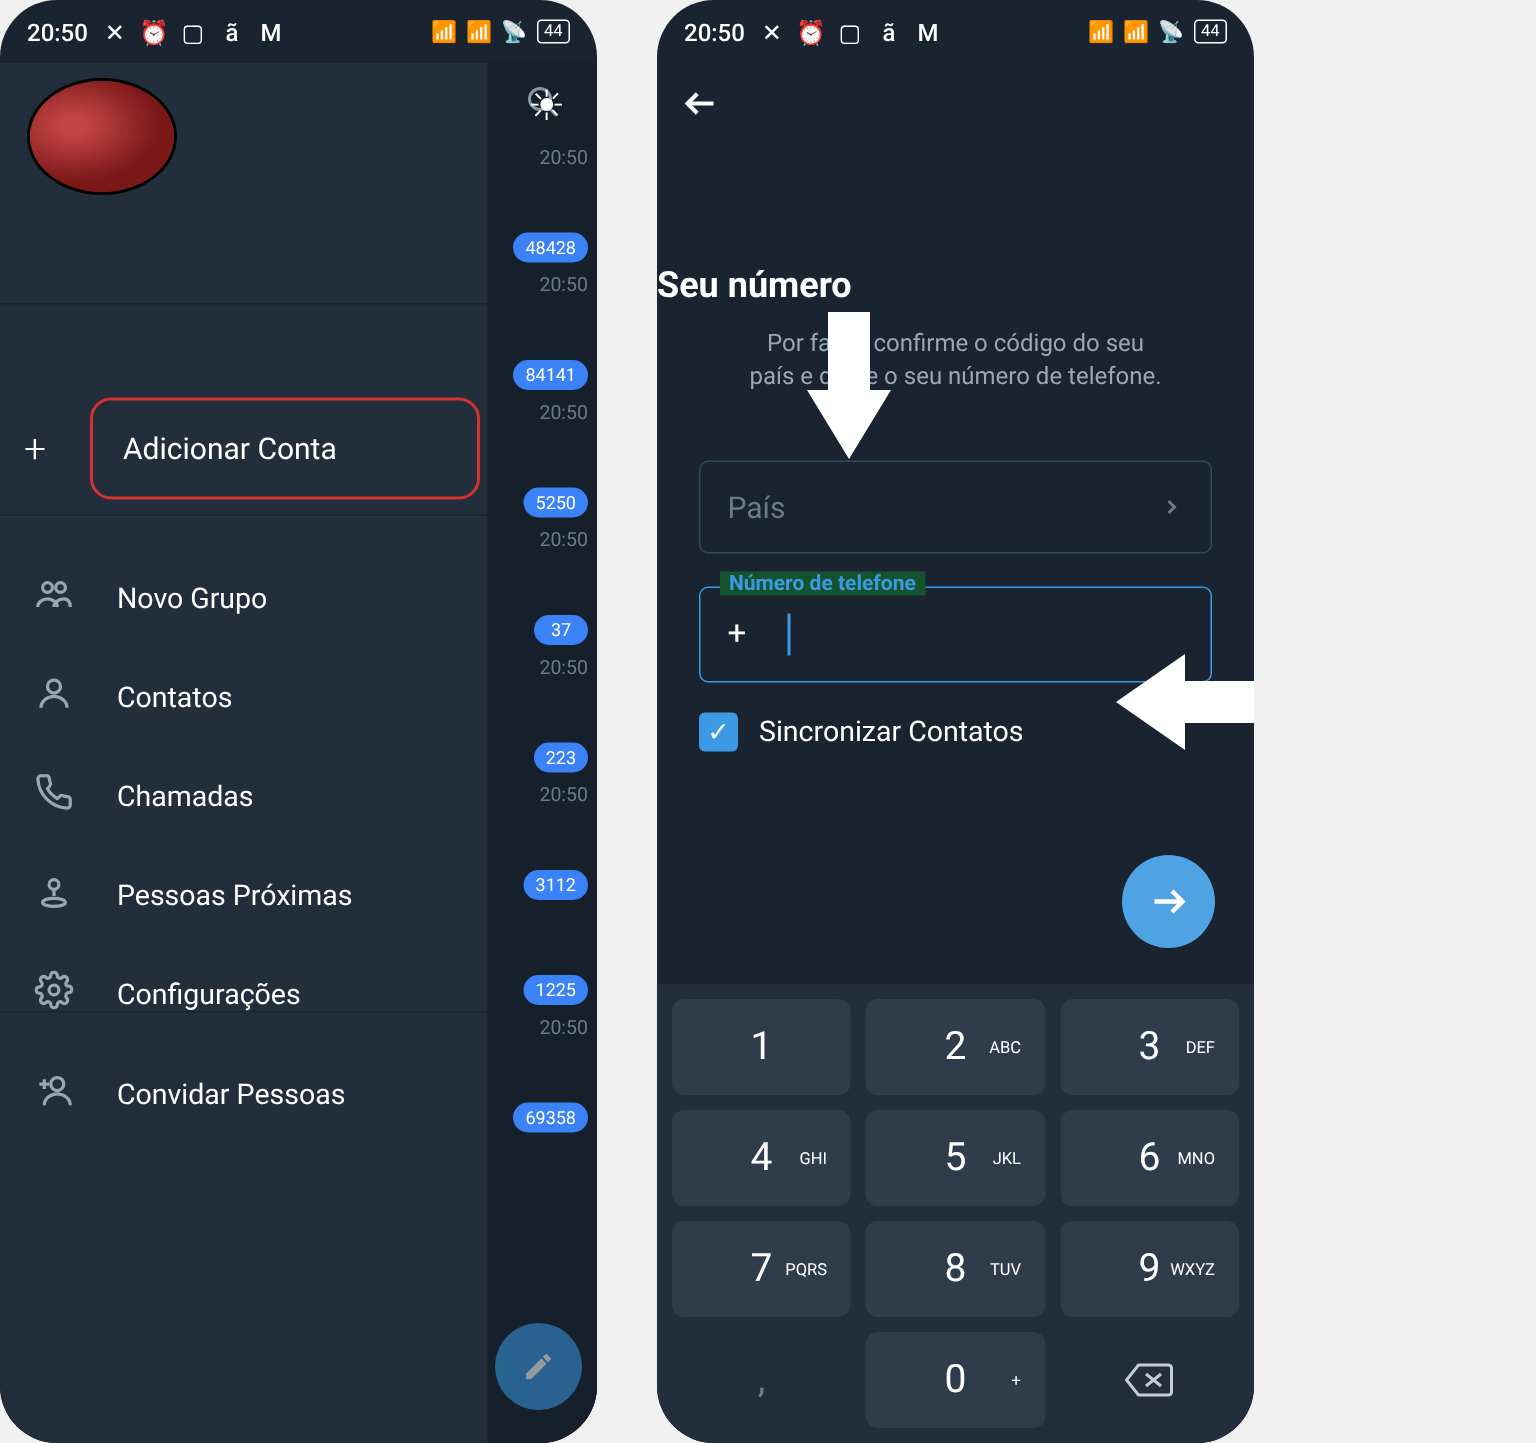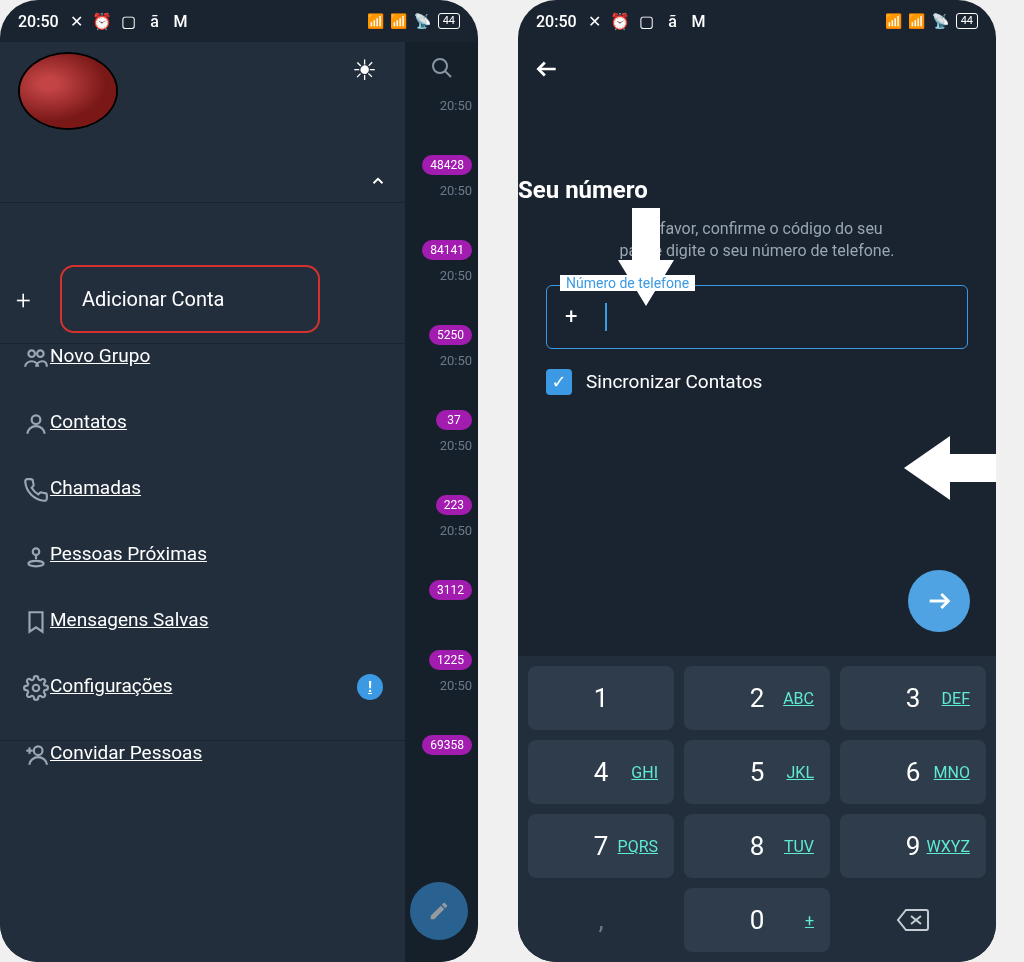--- a/index.html
+++ b/index.html
@@ -6,21 +6,21 @@
   body {
     background: #f0f0f0;
     font-family: -apple-system, Roboto, Arial, sans-serif;
     display: flex;
     gap: 40px;
     padding: 0;
     width: 1024px;
     height: 962px;
   }
   .phone {
-    width: 478px;
+    width: 398px;
     height: 962px;
     background: #1a2430;
     border-radius: 38px;
     overflow: hidden;
     position: relative;
   }
   .phone-right { background: #1a2430; }
 
   
   .status-bar {
@@ -92,42 +92,42 @@
   }
   .plus-outside {
     position:absolute; left:-46px; top:18px; color:#fff; font-size:26px; font-weight:300;
   }
 
   .divider { height:1px; background:#1a2430; }
 
   .menu-item {
     height: 66px;
     display:flex;
-    align-items:flex-start;
+    align-items:flex-end;
+    gap: 28px;
     padding: 0 22px;
     color:#fff;
     font-size:19px;
-    text-decoration:underline;
   }
   .menu-item .icon { width:28px; height:28px; display:flex; align-items:center; justify-content:center; color:#9aa6b2; }
   .menu-badge {
     width:26px; height:26px; border-radius:50%; background:#3b9ae3; color:#fff;
     display:flex; align-items:center; justify-content:center; font-size:15px; font-weight:bold;
     margin-left:auto;
   }
 
   
   .chat-strip {
     position:absolute; right:0; top:42px; bottom:0; width:73px;
     background:#16202b;
     display:flex; flex-direction:column;
   }
   .chat-cell { flex:0 0 66px; display:flex; flex-direction:column; align-items:flex-end; justify-content:center; padding:4px 6px; gap:6px; }
   .chat-time { color:#6b7a8a; font-size:13px; }
-  .chat-badge { background:#a21caf; color:#fff; font-size:12px; border-radius:12px; padding:3px 8px; min-width:36px; text-align:center;margin-top:36px;}
+  .chat-badge { background:#3b82f6; color:#fff; font-size:12px; border-radius:12px; padding:3px 8px; min-width:36px; text-align:center;margin-top:36px;}
   .search-row { height:52px; display:flex; align-items:center; justify-content:center; }
   .search-row .icon { color:#8a96a3; }
   .fab {
     position:absolute; right:10px; bottom:22px;
     width:58px; height:58px; border-radius:50%; background:#3b9ae3;
     display:flex; align-items:center; justify-content:center; color:#fff; font-size:24px;
     opacity:0.55;
   }
 
   
@@ -135,22 +135,22 @@
   .rp-title { color:#fff; font-size:24px; margin-top:80px; }
   .rp-sub { text-align:center; color:#9aa6b2; font-size:16px; line-height:1.4; margin:14px auto 0; width:280px; }
   .field-wrap { margin:44px 28px 0; position:relative; }
   .country-field {
     border:1.5px solid #2d4a5e; border-radius:6px; height:62px;
     display:flex; align-items:center; justify-content:space-between;
     padding:0 18px; color:#6b7a8a; font-size:20px;
   }
   .phone-field-wrap { margin:22px 28px 0; position:relative; }
   .phone-legend {
-    position:absolute; top:-10px; left:14px; background:#ffffff;
-    color:#3b9ae3; font-size:14px; padding:0 6px;
+    position:absolute; top:-10px; left:14px; background:#14532d;
+    color:#3b9ae3; font-size:14px; padding:0 6px;font-weight:bold;
   }
   .phone-field {
     border:1.5px solid #3b9ae3; border-radius:6px; height:64px;
     display:flex; align-items:center; padding:0 18px; color:#fff; font-size:22px; gap:28px;
   }
   .phone-cursor { width:2px; height:28px; background:#3b9ae3; }
   .sync-row { margin:20px 28px 0; display:flex; align-items:center; gap:14px; color:#fff; font-size:19px;}
   .checkbox { width:26px; height:26px; border-radius:4px; background:#3b9ae3; display:flex; align-items:center; justify-content:center; color:#fff; font-size:18px;}
   .next-fab {
     position:absolute; right:26px; top:570px;
@@ -178,21 +178,21 @@
     padding:10px;
   }
   .key {
     background:#2f3c4b;
     border-radius:8px;
     height:64px;
     display:flex; align-items:center; justify-content:center;
     color:#fff; position:relative;
   }
   .key .num { font-size:26px; font-weight:400; }
-  .key .let { font-size:16px; color:#5eead4; position:absolute; right:16px;text-decoration:underline; }
+  .key .let { font-size:11px; color:#ffffff; position:absolute; right:16px; }
   .key.flat { background:transparent; }
 
   svg { display:block; }
 </style>
 </head>
 <body>
 
 <div class="phone">
 
   <div class="status-bar">
@@ -314,28 +314,20 @@
     </div>
     <div class="menu-item">
       <span class="icon">
         <svg width="26" height="26" viewBox="0 0 24 24" fill="none" stroke="#9aa6b2" stroke-width="2">
             <circle cx="12" cy="8" r="3"></circle>
             <path d="M12 11v4"></path>
             <ellipse cx="12" cy="19" rx="7" ry="2.5"></ellipse>
           </svg>
       </span>
       <span>Pessoas Próximas</span>
-    </div>
-    <div class="menu-item">
-      <span class="icon">
-        <svg width="26" height="26" viewBox="0 0 24 24" fill="none" stroke="#9aa6b2" stroke-width="2">
-            <path d="M6 3h12v18l-6-4-6 4V3z"></path>
-          </svg>
-      </span>
-      <span>Mensagens Salvas</span>
     </div>
     <div class="menu-item">
       <span class="icon">
         <svg width="26" height="26" viewBox="0 0 24 24" fill="none" stroke="#9aa6b2" stroke-width="2">
             <circle cx="12" cy="12" r="3"></circle>
             <path d="M19.4 15a1.7 1.7 0 0 0 .34 1.87l.06.06a2 2 0 1 1-2.83 2.83l-.06-.06a1.7 1.7 0 0 0-1.87-.34 1.7 1.7 0 0 0-1 1.56V21a2 2 0 1 1-4 0v-.09a1.7 1.7 0 0 0-1-1.56 1.7 1.7 0 0 0-1.87.34l-.06.06a2 2 0 1 1-2.83-2.83l.06-.06A1.7 1.7 0 0 0 4.6 15a1.7 1.7 0 0 0-1.56-1H3a2 2 0 1 1 0-4h.09a1.7 1.7 0 0 0 1.56-1 1.7 1.7 0 0 0-.34-1.87l-.06-.06a2 2 0 1 1 2.83-2.83l.06.06A1.7 1.7 0 0 0 9 4.6a1.7 1.7 0 0 0 1-1.56V3a2 2 0 1 1 4 0v.09a1.7 1.7 0 0 0 1 1.56 1.7 1.7 0 0 0 1.87-.34l.06-.06a2 2 0 1 1 2.83 2.83l-.06.06A1.7 1.7 0 0 0 19.4 9c.14.34.46.59.83.66H21a2 2 0 1 1 0 4h-.09a1.7 1.7 0 0 0-1.51 1z"></path>
           </svg>
       </span>
       <span>Configurações</span>
       <span class="menu-badge">!</span>
@@ -384,20 +376,30 @@
 
   <h2 class="rp-title">Seu número</h2>
   <p class="rp-sub">Por favor, confirme o código do seu país e digite o seu número de telefone.</p>
 
   <div class="arrow-down">
     <svg width="56" height="100" viewBox="0 0 56 100">
         <path d="M14 0 H42 V52 H56 L28 98 L0 52 H14 Z" fill="#fff"></path>
       </svg>
   </div>
 
+  <div class="field-wrap">
+    <div class="country-field">
+      <span>País</span>
+      <span>
+        <svg width="16" height="16" viewBox="0 0 24 24" fill="none" stroke="#6b7a8a" stroke-width="3">
+            <polyline points="9 6 15 12 9 18"></polyline>
+          </svg>
+      </span>
+    </div>
+  </div>
 
   <div class="phone-field-wrap">
     <span class="phone-legend">Número de telefone</span>
     <div class="phone-field">
       <span>+</span>
       <span class="phone-cursor"></span>
     </div>
   </div>
 
   <div class="arrow-left">

